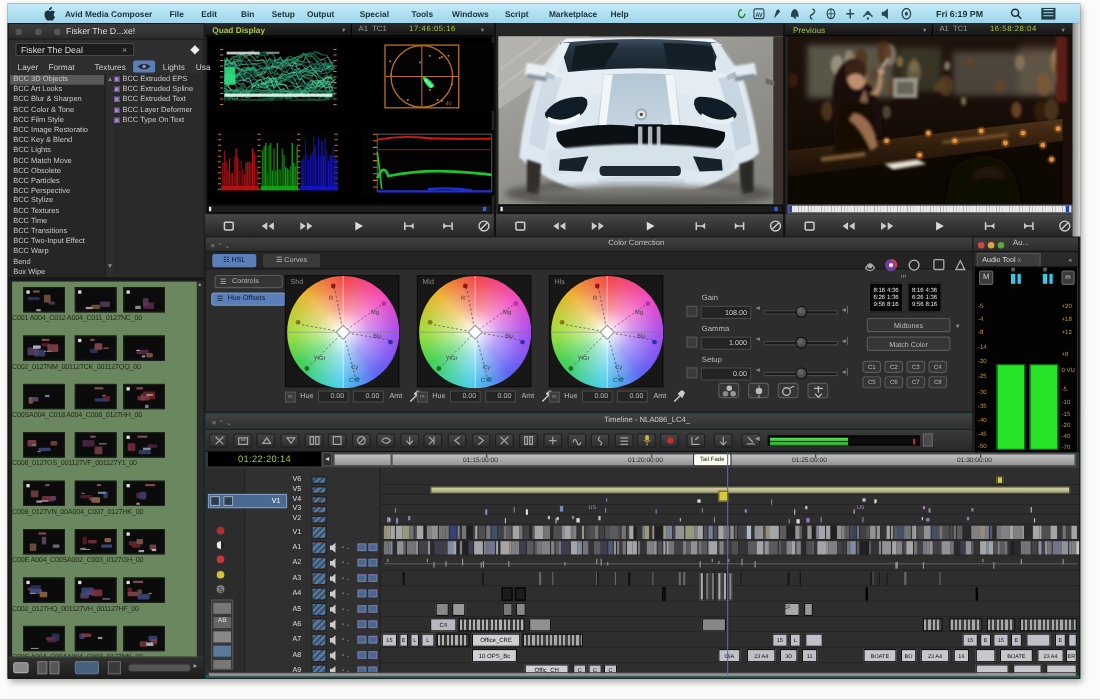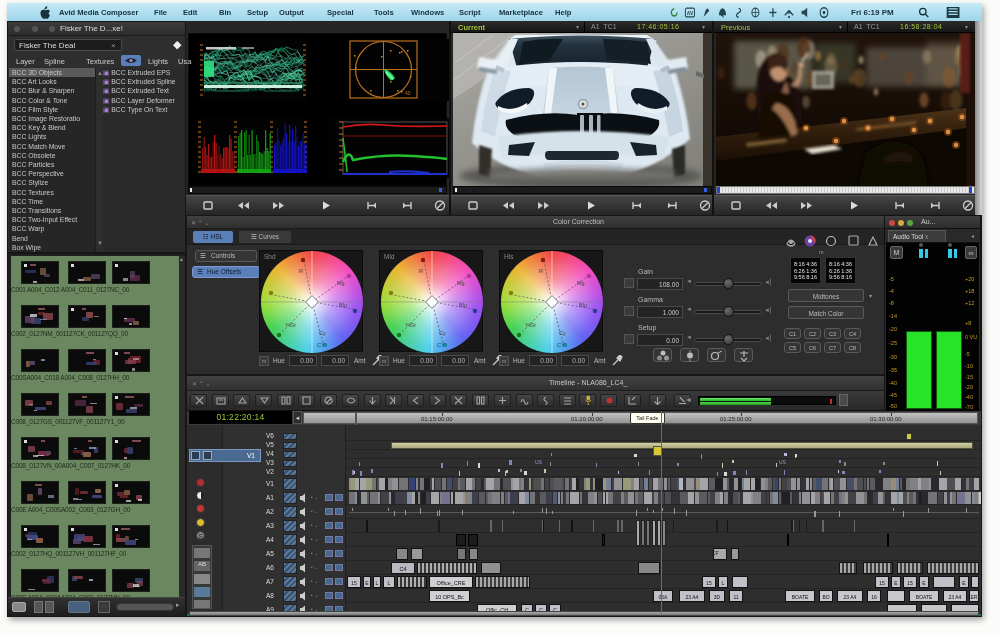--- a/index.html
+++ b/index.html
@@ -62,20 +62,28 @@
     </svg>
     <svg class="abs" style="left:908px;top:4px" width="56" height="11" viewBox="0 0 60 12">
       <circle cx="8" cy="5" r="3.5" fill="none" stroke="#16323c" stroke-width="1.5"></circle>
         <path d="M10.5 7.5 L14 11" stroke="#16323c" stroke-width="1.5"></path>
       <rect x="34" y="0" width="14" height="12" fill="#1d3a44"></rect>
         <path d="M36 2 h10 M36 5 h10 M36 8 h10" stroke="#a8dcee" stroke-width="1.2"></path>
     </svg>
   </div>
   <div id="monitors">
     <div class="abs" id="mon-quad" style="left:0;top:0;width:263px;height:194px;background:#262626;">
+      <div class="abs" style="left:0;top:0;width:100%;height:12px;background:linear-gradient(#2a2a2a,#161616);border-bottom:1px solid #000;">
+      <span class="abs" style="left:7px;top:2px;font-size:7.5px;font-weight:bold;color:#a6c53e;">Quad Display</span>
+      <span class="abs" style="left:140px;top:2px;font-size:7px;color:#999;">A1&nbsp; TC1</span>
+      <span class="abs" style="left:186px;top:2px;font-size:7px;color:#a6c53e;letter-spacing:0.5px;">17:46:05:16</span>
+      <span class="abs" style="left:125px;top:2px;color:#888;font-size:6px;">▾</span>
+      <span class="abs" style="left:251px;top:2px;color:#888;font-size:6px;">▾</span>
+      <div class="abs" style="left:133px;top:1px;width:1px;height:10px;background:#000;"></div>
+    </div>
       <div class="abs" style="left:2px;top:12px;width:259px;height:153px;background:#000;border:1px solid #0a0a0a;">
       <svg class="abs" style="left:9px;top:5px" width="110" height="62" viewBox="0 0 110 62">
       <rect width="110" height="62" fill="#030303"></rect>
             <line x1="2" y1="6" x2="5" y2="6" stroke="#c87820" stroke-width="1"></line>
             <line x1="105" y1="6" x2="108" y2="6" stroke="#c87820" stroke-width="1"></line>
             <line x1="2" y1="11" x2="5" y2="11" stroke="#c87820" stroke-width="1"></line>
             <line x1="105" y1="11" x2="108" y2="11" stroke="#c87820" stroke-width="1"></line>
             <line x1="2" y1="16" x2="5" y2="16" stroke="#c87820" stroke-width="1"></line>
             <line x1="105" y1="16" x2="108" y2="16" stroke="#c87820" stroke-width="1"></line>
             <line x1="2" y1="21" x2="5" y2="21" stroke="#c87820" stroke-width="1"></line>
@@ -316,28 +324,20 @@
         <svg class="abs" style="left:213px;top:178px;" width="16" height="13" viewBox="0 0 16 13">
           <path d="M12 3 v7 M4 6.5 h8" stroke="#ccc" stroke-width="1.4"></path>
           <path d="M4 3.5 L7 6.5 L4 9.5z" fill="#ccc"></path>
         </svg>
         <svg class="abs" style="left:246px;top:178px;" width="16" height="13" viewBox="0 0 16 13">
           <circle cx="8" cy="6.5" r="4.5" fill="none" stroke="#ccc" stroke-width="1.3"></circle>
           <path d="M5 9.5 L11 3.5" stroke="#ccc" stroke-width="1.3"></path>
         </svg>
     </div>
     <div class="abs" id="mon-cur" style="left:263px;top:0;width:263px;height:194px;background:#262626;border-left:2px solid #111;">
-      <div class="abs" style="left:0;top:0;width:100%;height:12px;background:linear-gradient(#2a2a2a,#161616);border-bottom:1px solid #000;">
-      <span class="abs" style="left:7px;top:2px;font-size:7.5px;font-weight:bold;color:#a6c53e;">Current</span>
-      <span class="abs" style="left:140px;top:2px;font-size:7px;color:#999;">A1&nbsp; TC1</span>
-      <span class="abs" style="left:186px;top:2px;font-size:7px;color:#a6c53e;letter-spacing:0.5px;">17:46:05:16</span>
-      <span class="abs" style="left:125px;top:2px;color:#888;font-size:6px;">▾</span>
-      <span class="abs" style="left:251px;top:2px;color:#888;font-size:6px;">▾</span>
-      <div class="abs" style="left:133px;top:1px;width:1px;height:10px;background:#000;"></div>
-    </div>
       <svg class="abs" style="left:2px;top:12px" width="259" height="153" viewBox="0 0 259 153">
  <defs>
   <linearGradient id="road" x1="0" y1="0" x2="0.7" y2="1">
    <stop offset="0" stop-color="#aaa9a5"></stop>
               <stop offset="0.5" stop-color="#96958f"></stop>
               <stop offset="1" stop-color="#83827c"></stop>
   </linearGradient>
   <linearGradient id="glass" x1="0" y1="0" x2="0" y2="1">
    <stop offset="0" stop-color="#3e5160"></stop>
               <stop offset="0.3" stop-color="#22313d"></stop>
@@ -592,21 +592,21 @@
       <div class="abs" style="left:41px;top:4px;width:6px;height:6px;border-radius:3px;background:#555;"></div>
       <div class="abs" style="left:52px;top:2px;font-size:8px;color:#ddd;">Fisker The D...xe!</div>
     </div>
     <div class="abs" style="left:6px;top:17px;width:108px;height:12px;background:#1c1c1c;border:1px solid #4a4a4a;border-radius:2px;">
       <div class="abs" style="left:4px;top:1px;font-size:8px;color:#ddd;">Fisker The Deal</div>
       <div class="abs" style="left:96px;top:1px;font-size:8px;color:#999;">×</div>
     </div>
     <div class="abs" style="left:165px;top:16px;width:11px;height:11px;color:#eee;font-size:11px;">◆</div>
     <div class="abs" style="left:0;top:32px;width:177px;height:14px;font-size:7.5px;color:#ccc;">
       <span class="abs" style="left:8px;top:3px;">Layer</span>
-      <span class="abs" style="left:36px;top:3px;">Spline</span>
+      <span class="abs" style="left:36px;top:3px;">Format</span>
       <span class="abs" style="left:78px;top:3px;">Textures</span>
       <span class="abs" style="left:113px;top:1px;width:20px;height:11px;background:#5b7fb8;border-radius:2px;"><svg width="20" height="11">
             <path d="M4 5.5 q6 -5 12 0 q-6 5 -12 0z" fill="#223"></path>
             <circle cx="10" cy="5.5" r="1.6" fill="#99b"></circle>
           </svg></span>
       <span class="abs" style="left:140px;top:3px;">Lights</span>
       <span class="abs" style="left:170px;top:3px;">Usa</span>
     </div>
     <div class="abs" style="left:1px;top:46px;width:86px;height:184px;background:#262626;font-size:6.8px;color:#c9c9c9;line-height:9.2px;white-space:nowrap;overflow:hidden;">
       <div style="background:#5a5a5a;padding-left:3px;">BCC 3D Objects</div>

